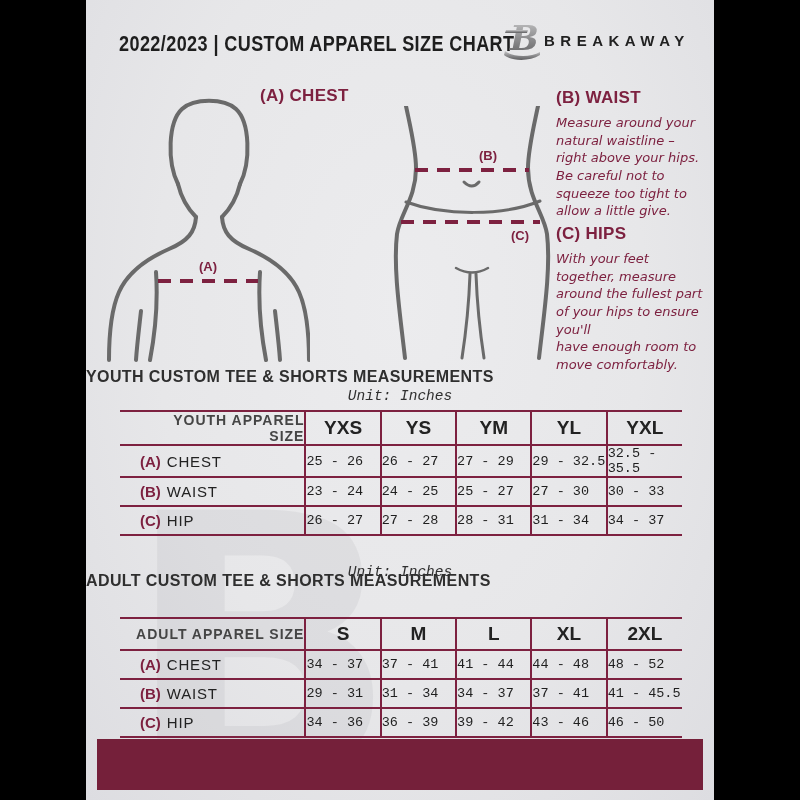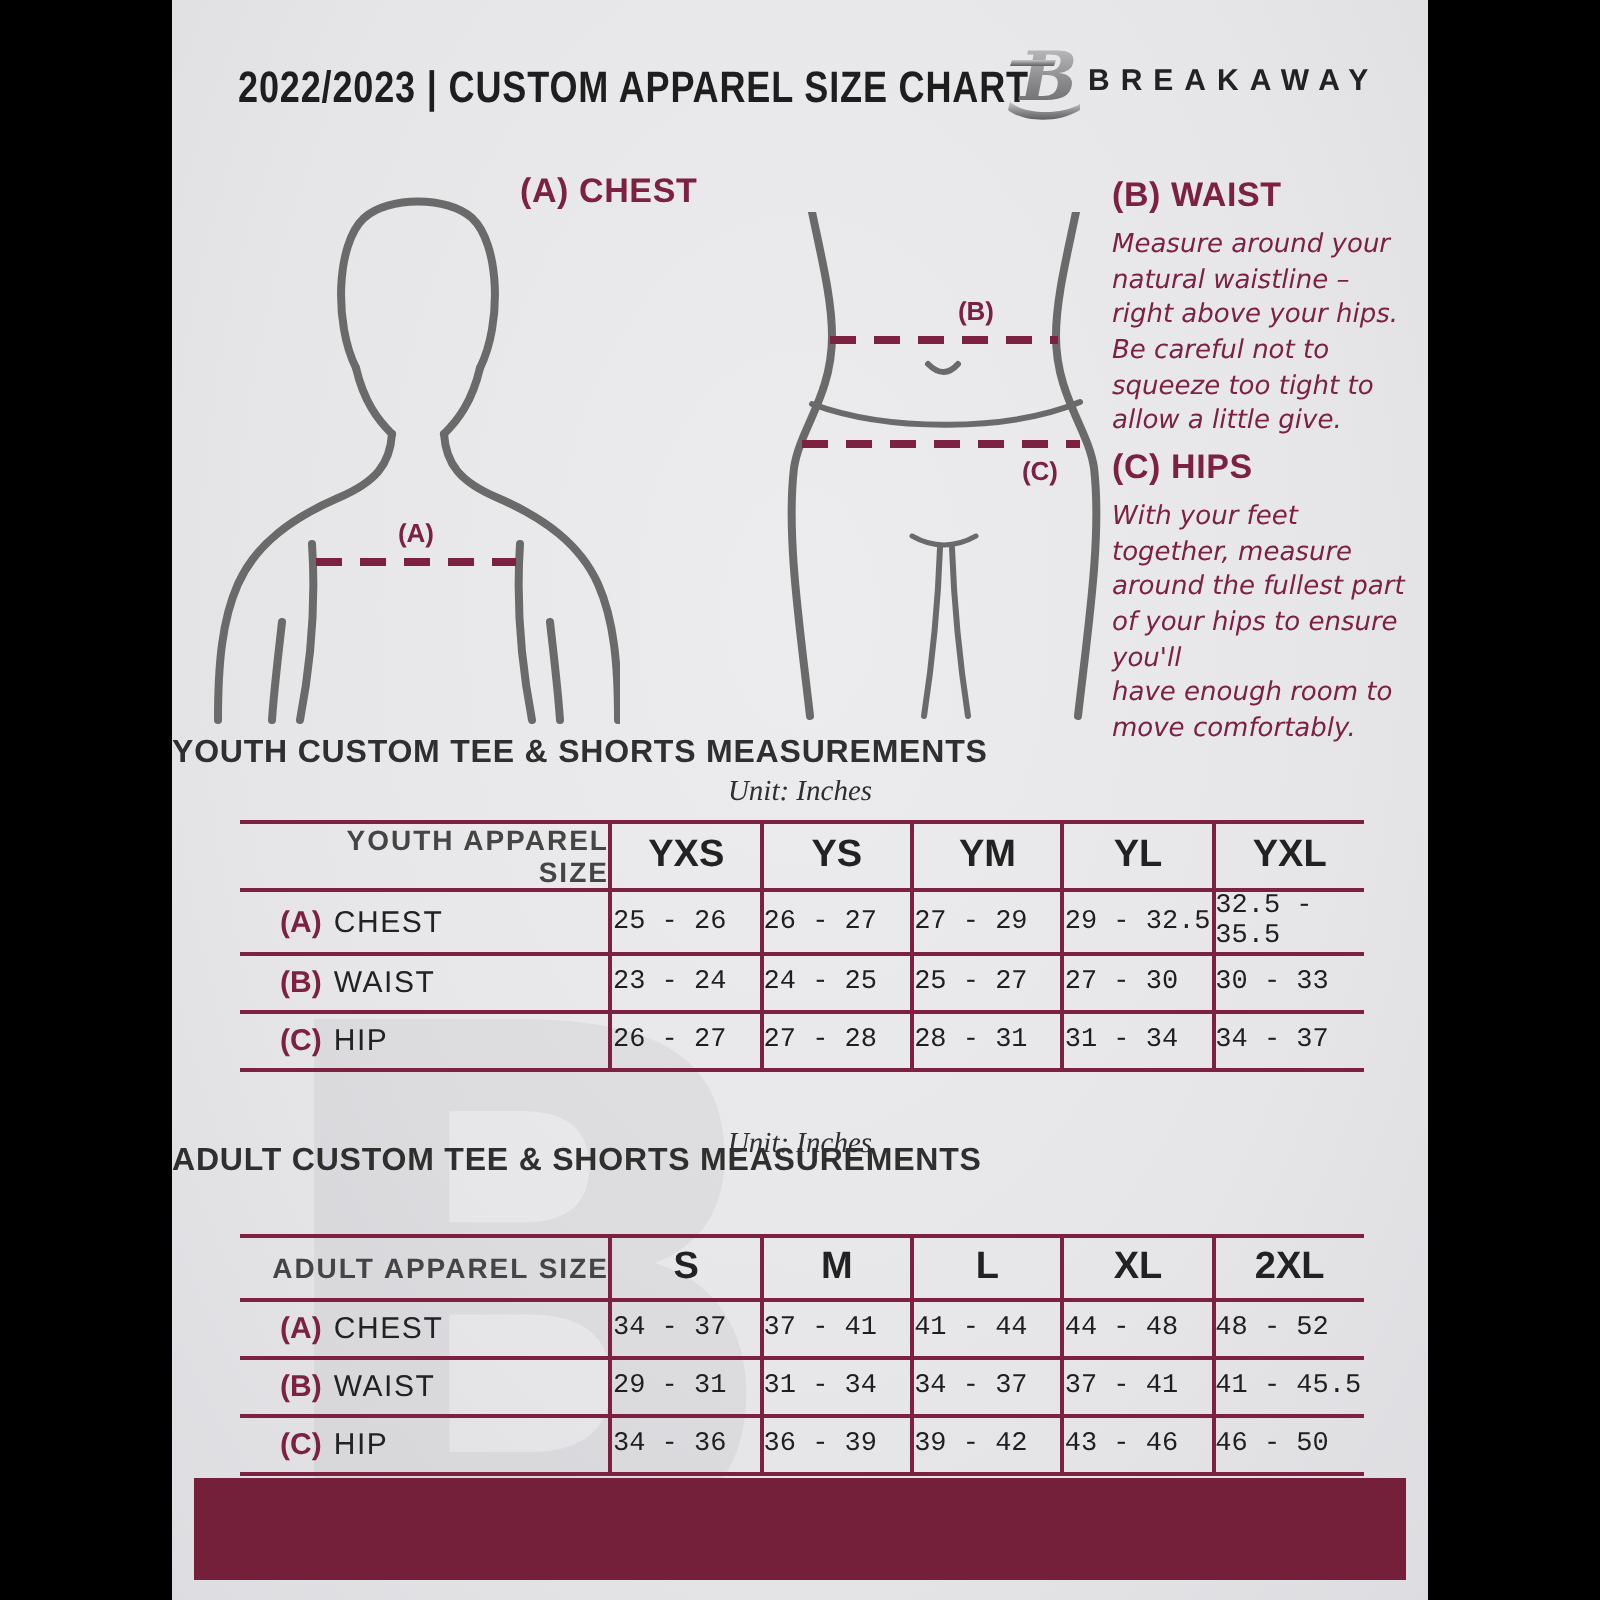--- a/index.html
+++ b/index.html
@@ -38,21 +38,21 @@
   .instr-head{position:absolute;font-size:17px;font-weight:800;color:var(--maroon);
               letter-spacing:0.3px;z-index:2;}
   .instr-body{position:absolute;font-size:13px;font-style:italic;color:var(--maroon);
               line-height:1.36;white-space:pre-line;z-index:2;
               font-family:"DejaVu Sans",sans-serif;}
 
   
   .sec-title{position:absolute;left:0;width:628px;font-size:16px;
              font-weight:700;color:#2f2f2f;letter-spacing:0.4px;z-index:2;}
   .sec-unit{position:absolute;left:0;width:628px;text-align:center;font-size:14.5px;
-            font-style:italic;color:#2f2f2f;z-index:2;font-family:Liberation Serif, serif;}
+            font-style:italic;color:#2f2f2f;z-index:2;font-family:Liberation Mono, monospace;}
 
   
   .tbl-wrap{position:absolute;left:34px;width:562px;z-index:2;}
   table.size-table{width:100%;border-collapse:collapse;table-layout:fixed;
                    border-top:2px solid var(--maroon);border-bottom:2px solid var(--maroon);}
   table.size-table th,table.size-table td{border-bottom:2px solid var(--maroon);
                    background:transparent;}
   table.size-table th:not(:first-child),table.size-table td:not(:first-child){
                    border-left:2px solid var(--maroon);}
   table.size-table th{height:32px;font-size:19px;font-weight:700;color:#222;text-align:center;}

